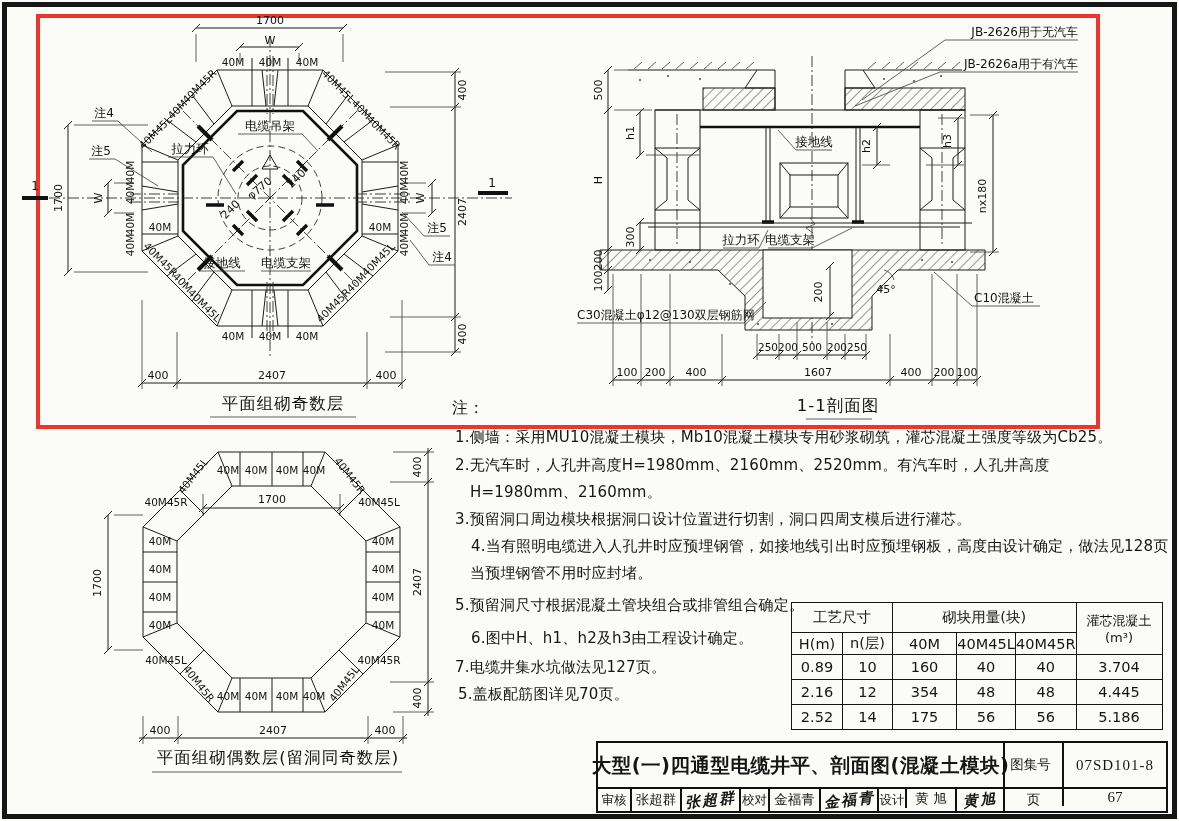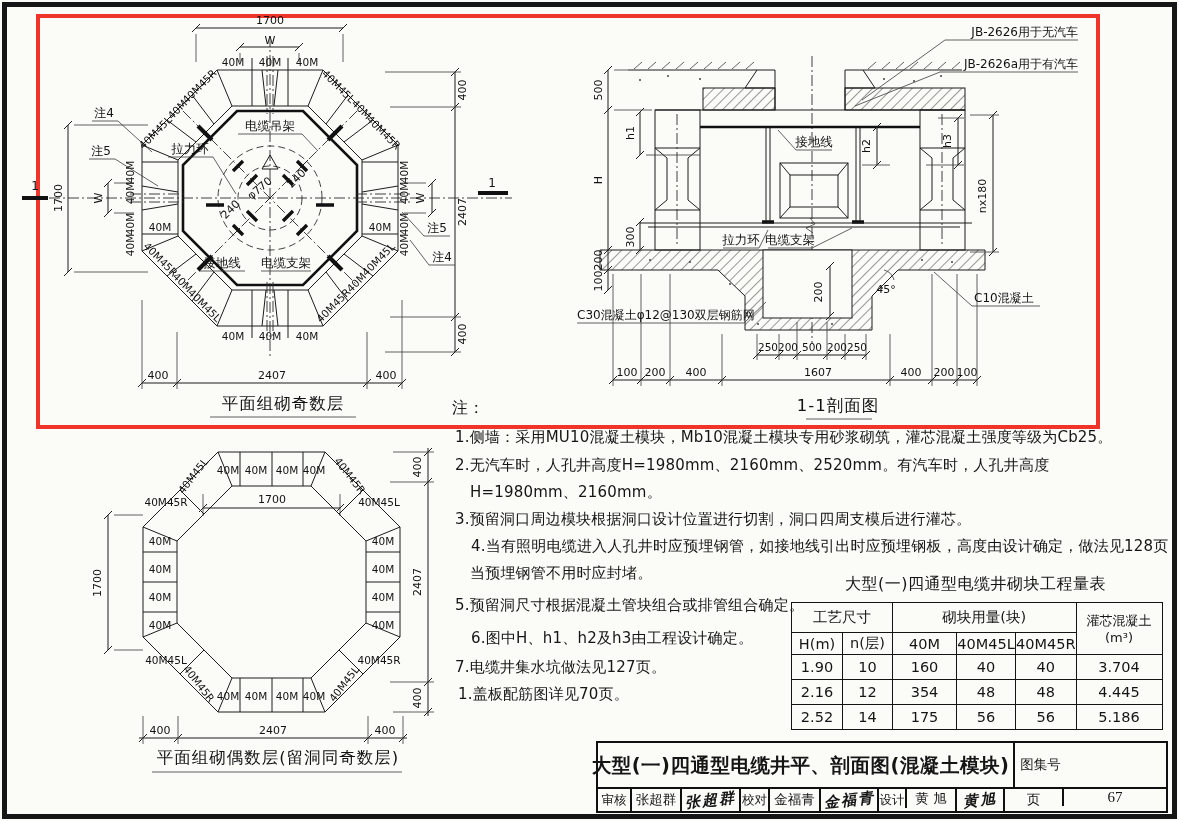--- a/index.html
+++ b/index.html
@@ -255,43 +255,42 @@
   <div>
     <div class="htm note" style="left:455px;top:428px;">1.侧墙：采用MU10混凝土模块，Mb10混凝土模块专用砂浆砌筑，灌芯混凝土强度等级为Cb25。</div>
     <div class="htm note" style="left:455px;top:456px;">2.无汽车时，人孔井高度H=1980mm、2160mm、2520mm。有汽车时，人孔井高度</div>
     <div class="htm note" style="left:470px;top:483px;">H=1980mm、2160mm。</div>
     <div class="htm note" style="left:455px;top:510px;">3.预留洞口周边模块根据洞口设计位置进行切割，洞口四周支模后进行灌芯。</div>
     <div class="htm note" style="left:455px;top:537px;margin-left:16px;">4.当有照明电缆进入人孔井时应预埋钢管，如接地线引出时应预埋钢板，高度由设计确定，做法见128页，</div>
     <div class="htm note" style="left:470px;top:564px;">当预埋钢管不用时应封堵。</div>
     <div class="htm note" style="left:455px;top:596px;">5.预留洞尺寸根据混凝土管块组合或排管组合确定。</div>
     <div class="htm note" style="left:455px;top:629px;margin-left:16px;">6.图中H、h1、h2及h3由工程设计确定。</div>
     <div class="htm note" style="left:455px;top:658px;">7.电缆井集水坑做法见127页。</div>
-    <div class="htm note" style="left:458px;top:685px;">1.盖板配筋图详见70页。</div>
+    <div class="htm note" style="left:458px;top:685px;">5.盖板配筋图详见70页。</div>
   </div>
 
-  <div class="htm" id="tbl-title" style="left:845px;top:574px;">大型(一)四通型电缆井砌块工程量表</div>
   <table class="htm" style="left:791px;top:602px;">
     <tbody>
         <tr style="height:30px;">
       <td colspan="2" style="width:99px;">工艺尺寸</td>
       <td colspan="3" style="width:180px;">砌块用量(块)</td>
       <td rowspan="2" style="width:85px;font-size:13px;">
         <div>灌芯混凝土</div>
         <div>(m³)</div>
       </td>
     </tr>
     <tr style="height:22px;">
       <td style="width:50px;">H(m)</td>
       <td style="width:49px;">n(层)</td>
       <td style="width:63px;">40M</td>
       <td style="width:58px;">40M45L</td>
       <td style="width:59px;">40M45R</td>
     </tr>
     <tr style="height:25px;">
-      <td>1.90</td>
+      <td>0.89</td>
           <td>10</td>
           <td>160</td>
           <td>40</td>
           <td>40</td>
           <td>3.704</td>
     </tr>
     <tr style="height:25px;">
       <td>2.16</td>
           <td>12</td>
           <td>354</td>
@@ -305,21 +304,22 @@
           <td>175</td>
           <td>56</td>
           <td>56</td>
           <td>5.186</td>
     </tr>
   </tbody>
     </table>
 
   <div class="htm" id="tblock" style="left:596px;top:741px;width:572px;height:72px;">
     <div class="cell" id="main-title" style="left:0;top:0;width:405px;height:44px;">大型(一)四通型电缆井平、剖面图(混凝土模块)</div>
-    <div class="cell bl" style="left:415px;top:0;width:53px;height:44px;font-size:13.5px;">图集号</div>
+    <div class="cell bl" style="left:405px;top:0;width:53px;height:44px;font-size:13.5px;">图集号</div>
+    <div class="cell bl serif" style="left:464px;top:0;width:104px;height:44px;font-size:15px;letter-spacing:1px;">07SD101-8</div>
     <div class="cell bt" style="left:0;top:44px;width:32px;height:24px;font-size:12.5px;">审核</div>
     <div class="cell bt bl" style="left:32px;top:44px;width:50px;height:24px;font-size:13.5px;">张超群</div>
     <div class="cell bt bl" style="left:82px;top:44px;width:59px;height:24px;">
         <span class="sig">张超群</span>
       </div>
     <div class="cell bt bl" style="left:141px;top:44px;width:29px;height:24px;font-size:12.5px;">校对</div>
     <div class="cell bt bl" style="left:170px;top:44px;width:51px;height:24px;font-size:13.5px;">金福青</div>
     <div class="cell bt bl" style="left:221px;top:44px;width:58px;height:24px;">
         <span class="sig">金福青</span>
       </div>

